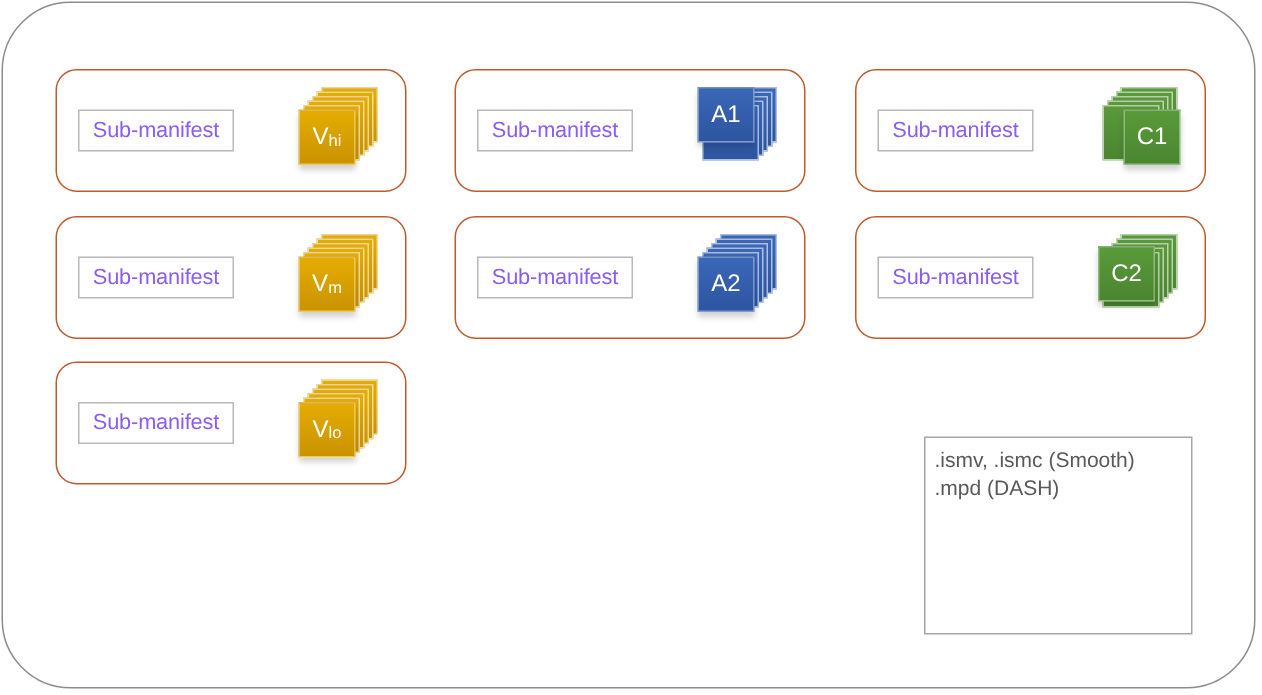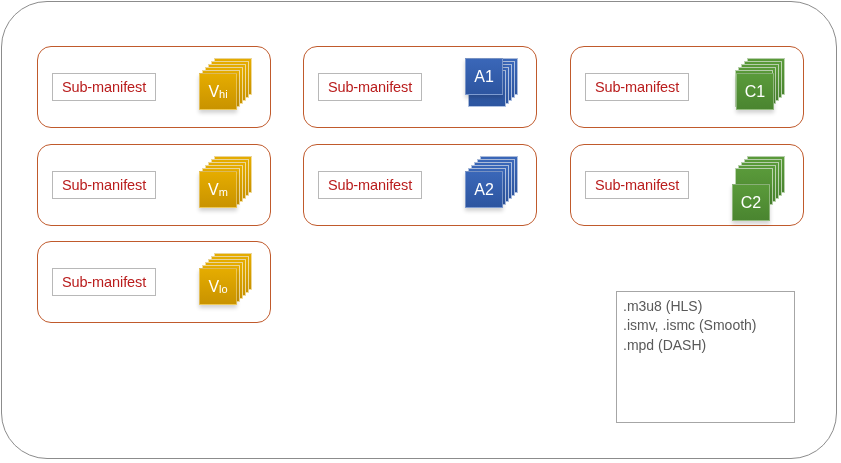--- a/index.html
+++ b/index.html
@@ -1,19 +1,19 @@
 <!DOCTYPE html>
 <html><head>
 <meta charset="utf-8">
 <style>
   html,body{margin:0;padding:0;background:#ffffff;}
   body{width:841px;height:463px;position:relative;overflow:hidden;font-family:"Liberation Sans","DejaVu Sans",sans-serif;}
   .outer{position:absolute;left:1px;top:1px;width:836px;height:458px;border:1.3px solid #8c8c8c;border-radius:46px;box-sizing:border-box;}
   .group{position:absolute;width:234px;height:82px;border:1.3px solid #c05a2c;border-radius:14px;box-sizing:border-box;background:#fff;}
-  .sub{position:absolute;left:14px;top:26px;width:104px;height:28px;border:1px solid #b8b8b8;box-sizing:border-box;color:#b91c1c;font-size:14.5px;line-height:26px;text-align:center;letter-spacing:-0.1px;}
+  .sub{position:absolute;left:14px;top:26px;width:104px;height:28px;border:1px solid #b8b8b8;box-sizing:border-box;color:#8b5cf6;font-size:14.5px;line-height:26px;text-align:center;letter-spacing:-0.1px;}
   .stack{position:absolute;left:161px;top:11px;width:60px;height:60px;}
   .tile{position:absolute;width:38px;height:37px;box-sizing:border-box;border:1px solid rgba(255,255,255,0.55);}
   .tile.front{box-shadow:0 3px 4px rgba(0,0,0,0.18);}
   .tile .lbl{position:absolute;left:0;right:0;top:0;bottom:0;display:flex;align-items:center;justify-content:center;color:#fff;font-size:15px;}
   .lbl .main{font-size:16px;}
   .lbl .subs{font-size:11px;margin-top:5px;}
   .note{position:absolute;left:616px;top:291px;width:179px;height:132px;border:1px solid #a6a6a6;box-sizing:border-box;padding:5px 6px;color:#595959;font-size:14px;line-height:19.3px;}
   .note div{white-space:nowrap;}
 </style>
 </head>
@@ -56,21 +56,21 @@
 </div>
 
 <div class="group" style="left:570px;top:46px;">
   <div class="sub">Sub-manifest</div>
   <div class="stack">
       <div class="tile" style="left: 15px; top: 0px; background: linear-gradient(rgb(90, 154, 58) 0%, rgb(74, 133, 48) 100%); border-color: rgba(255, 255, 255, 0.6);"></div>
       <div class="tile" style="left: 12px; top: 3px; background: linear-gradient(rgb(90, 154, 58) 0%, rgb(74, 133, 48) 100%); border-color: rgba(255, 255, 255, 0.6);"></div>
       <div class="tile" style="left: 9px; top: 6px; background: linear-gradient(rgb(90, 154, 58) 0%, rgb(74, 133, 48) 100%); border-color: rgba(255, 255, 255, 0.6);"></div>
       <div class="tile" style="left: 6px; top: 9px; background: linear-gradient(rgb(90, 154, 58) 0%, rgb(74, 133, 48) 100%); border-color: rgba(255, 255, 255, 0.6);"></div>
       <div class="tile" style="left: 3px; top: 12px; background: linear-gradient(rgb(90, 154, 58) 0%, rgb(74, 133, 48) 100%); border-color: rgba(255, 255, 255, 0.6);"></div>
-      <div class="tile front" style="left: 4px; top: 15px; background: linear-gradient(rgb(90, 154, 58) 0%, rgb(74, 133, 48) 100%); border-color: rgba(255, 255, 255, 0.35);">
+      <div class="tile front" style="left: 17px; top: 15px; background: linear-gradient(rgb(90, 154, 58) 0%, rgb(74, 133, 48) 100%); border-color: rgba(255, 255, 255, 0.35);">
         <div class="lbl">
           <span class="main">C1</span>
         </div>
       </div>
     </div>
 </div>
 
 <div class="group" style="left:37px;top:144px;">
   <div class="sub">Sub-manifest</div>
   <div class="stack">
@@ -105,21 +105,21 @@
 </div>
 
 <div class="group" style="left:570px;top:144px;">
   <div class="sub">Sub-manifest</div>
   <div class="stack">
       <div class="tile" style="left: 15px; top: 0px; background: linear-gradient(rgb(90, 154, 58) 0%, rgb(74, 133, 48) 100%); border-color: rgba(255, 255, 255, 0.6);"></div>
       <div class="tile" style="left: 12px; top: 3px; background: linear-gradient(rgb(90, 154, 58) 0%, rgb(74, 133, 48) 100%); border-color: rgba(255, 255, 255, 0.6);"></div>
       <div class="tile" style="left: 9px; top: 6px; background: linear-gradient(rgb(90, 154, 58) 0%, rgb(74, 133, 48) 100%); border-color: rgba(255, 255, 255, 0.6);"></div>
       <div class="tile" style="left: 6px; top: 9px; background: linear-gradient(rgb(90, 154, 58) 0%, rgb(74, 133, 48) 100%); border-color: rgba(255, 255, 255, 0.6);"></div>
       <div class="tile" style="left: 3px; top: 12px; background: linear-gradient(rgb(90, 154, 58) 0%, rgb(74, 133, 48) 100%); border-color: rgba(255, 255, 255, 0.6);"></div>
-      <div class="tile front" style="left: 0px; top: 28px; background: linear-gradient(rgb(90, 154, 58) 0%, rgb(74, 133, 48) 100%); border-color: rgba(255, 255, 255, 0.35);">
+      <div class="tile front" style="left: 0px; top: 8px; background: linear-gradient(rgb(90, 154, 58) 0%, rgb(74, 133, 48) 100%); border-color: rgba(255, 255, 255, 0.35);">
         <div class="lbl">
           <span class="main">C2</span>
         </div>
       </div>
     </div>
 </div>
 
 <div class="group" style="left:37px;top:241px;">
   <div class="sub">Sub-manifest</div>
   <div class="stack">
@@ -131,17 +131,16 @@
       <div class="tile front" style="left: 0px; top: 15px; background: linear-gradient(rgb(229, 172, 0) 0%, rgb(201, 147, 0) 100%); border-color: rgba(255, 255, 255, 0.35);">
         <div class="lbl">
           <span class="main">V</span>
           <span class="subs">lo</span>
         </div>
       </div>
     </div>
 </div>
 
 <div class="note">
-  <div>.m3u8 (HLS)</div>
   <div>.ismv, .ismc (Smooth)</div>
   <div>.mpd (DASH)</div>
   <div style="height:19.3px;"></div>
 </div>
 
 </body></html>

